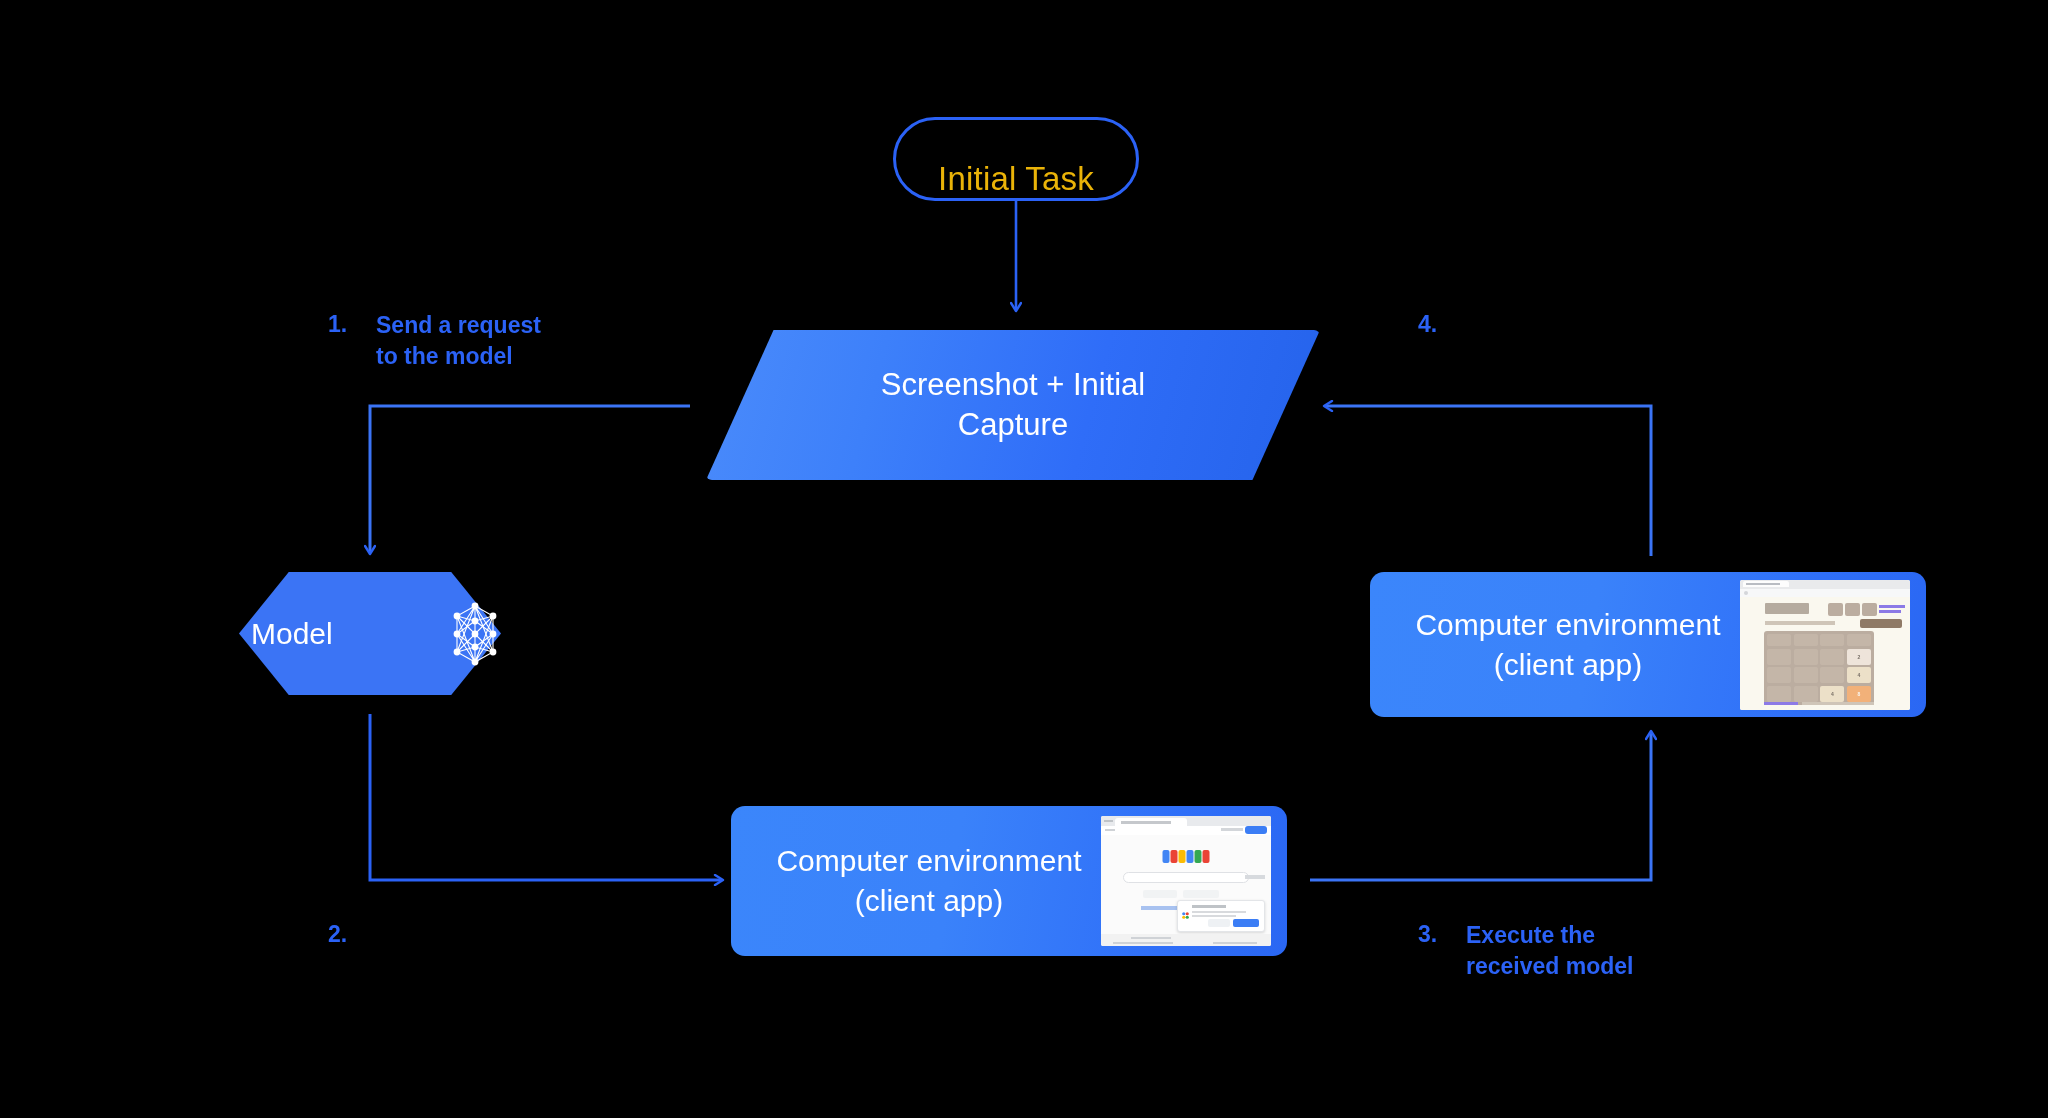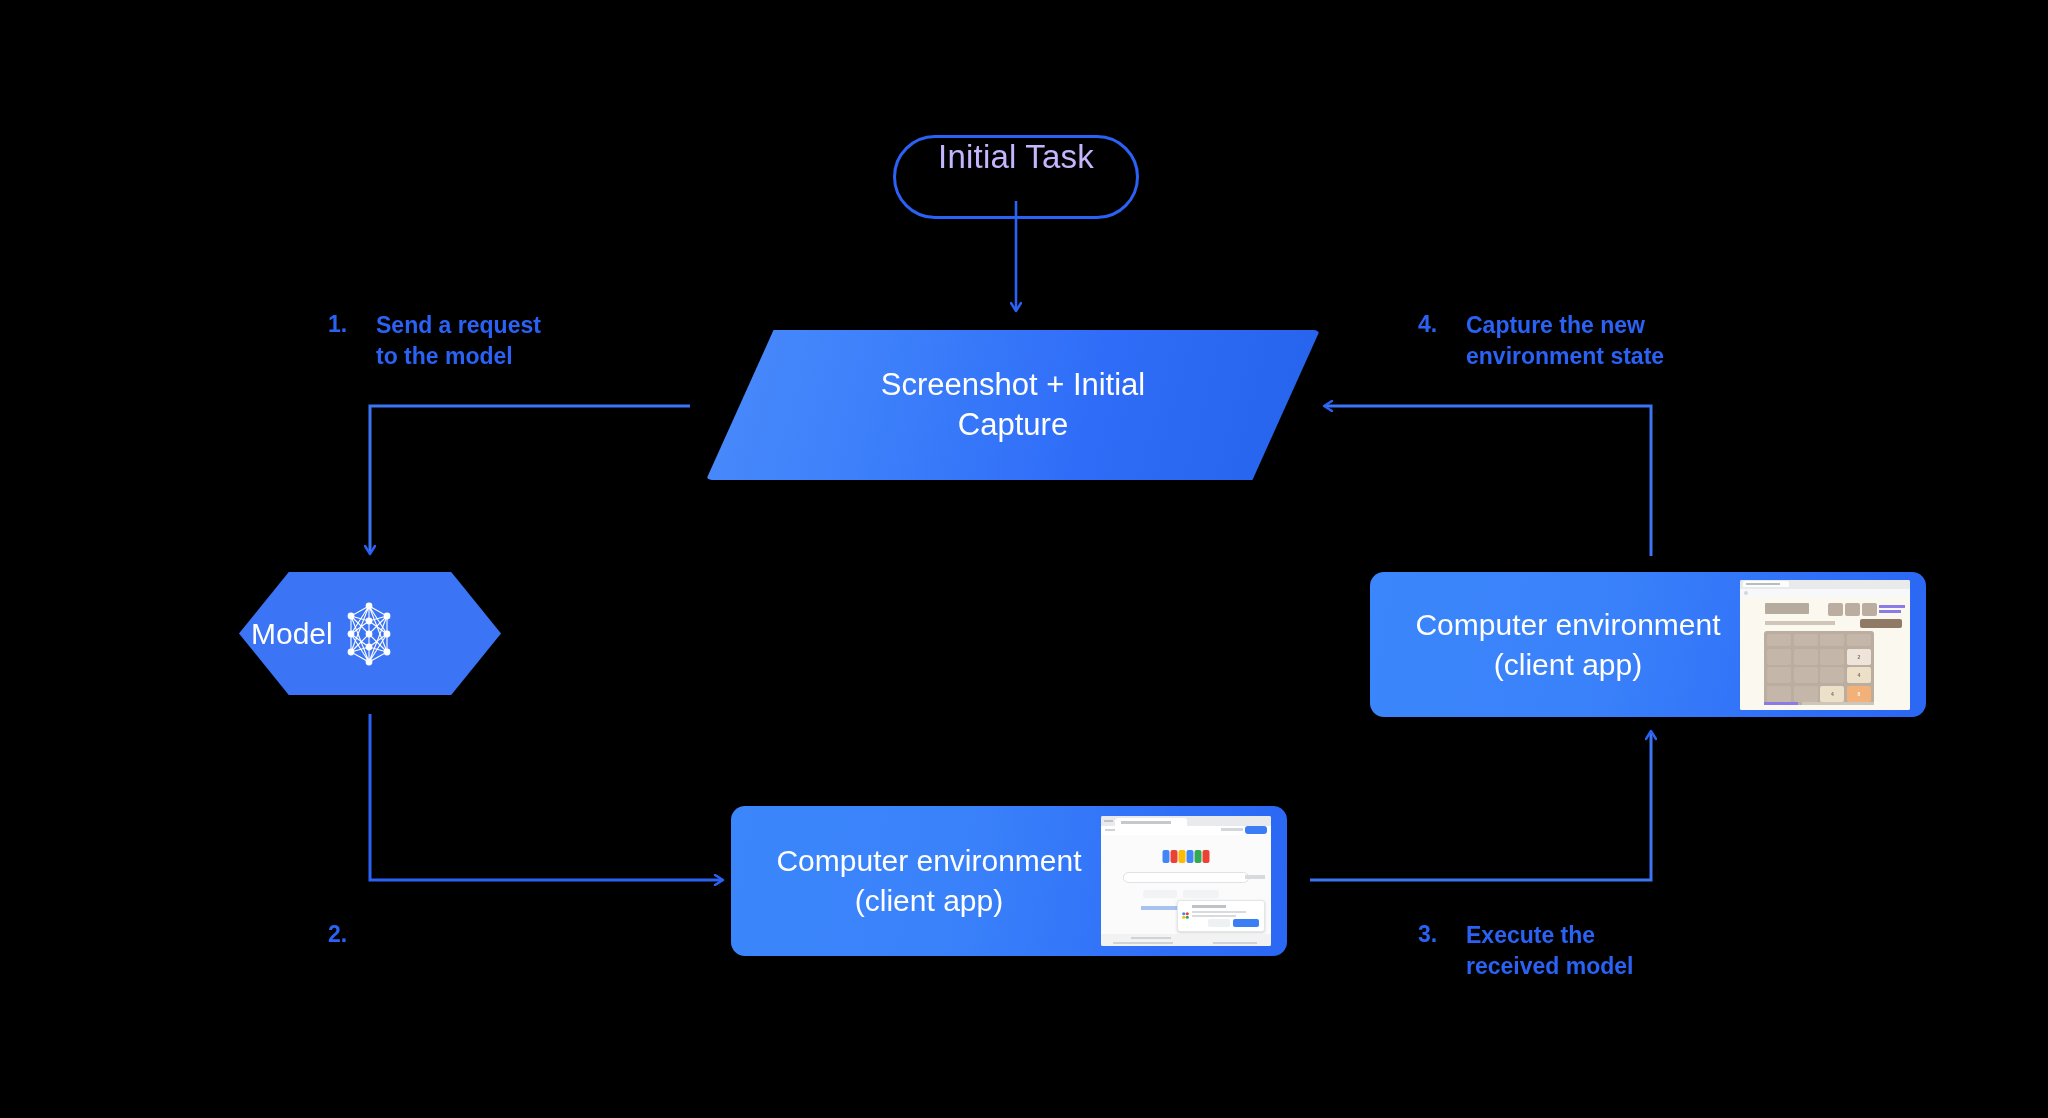--- a/index.html
+++ b/index.html
@@ -14,25 +14,24 @@
   
   #wires { position: absolute; inset: 0; width: 2048px; height: 1118px; }
 
   
   .pill {
     position: absolute;
     left: 893px; top: 117px;
     width: 246px; height: 84px;
     border: 3px solid #2b62f6;
     border-radius: 42px;
-    display: flex; align-items: flex-start; justify-content: center;
-    color: #c4b5fd;
+    display: flex; align-items: flex-end; justify-content: center;
+    color: #eab308;
     font-size: 33px;
     letter-spacing: .2px;
-    margin-top: 18px;
   }
 
   
   .para-wrap {
     position: absolute;
     left: 706px; top: 330px;
     width: 614px; height: 150px;
   }
   .para-shape {
     position: absolute; inset: 0;
@@ -54,21 +53,21 @@
     left: 239px; top: 572px;
     width: 262px; height: 123px;
   }
   .hex-shape {
     position: absolute; inset: 0;
     background: #3b74f5;
     clip-path: polygon(19% 0%, 81% 0%, 100% 50%, 81% 100%, 19% 100%, 0% 50%);
   }
   .hex-content {
     position: absolute; inset: 0;
-    display: flex; align-items: center; justify-content: flex-start;
+    display: flex; align-items: center; justify-content: space-between;
     gap: 10px;
     padding-left: 12px;
   }
   .hex-content .mlabel { color: #ffffff; font-size: 30px; }
   .nn-icon { width: 52px; height: 66px; display: block; }
 
   
   .env-card {
     position: absolute;
     border-radius: 14px;
@@ -346,19 +345,15 @@
   <div class="step" id="step3">
     <span class="num">3.</span>
     <span class="txt">
       <span>Execute the</span><br>
       <span>received model</span>
     </span>
   </div>
 
   <div class="step" id="step4">
     <span class="num">4.</span>
-    <span class="txt">
-      <span>Capture the new</span><br>
-      <span>environment state</span>
-    </span>
   </div>
 
 </div>
 
 </body></html>

